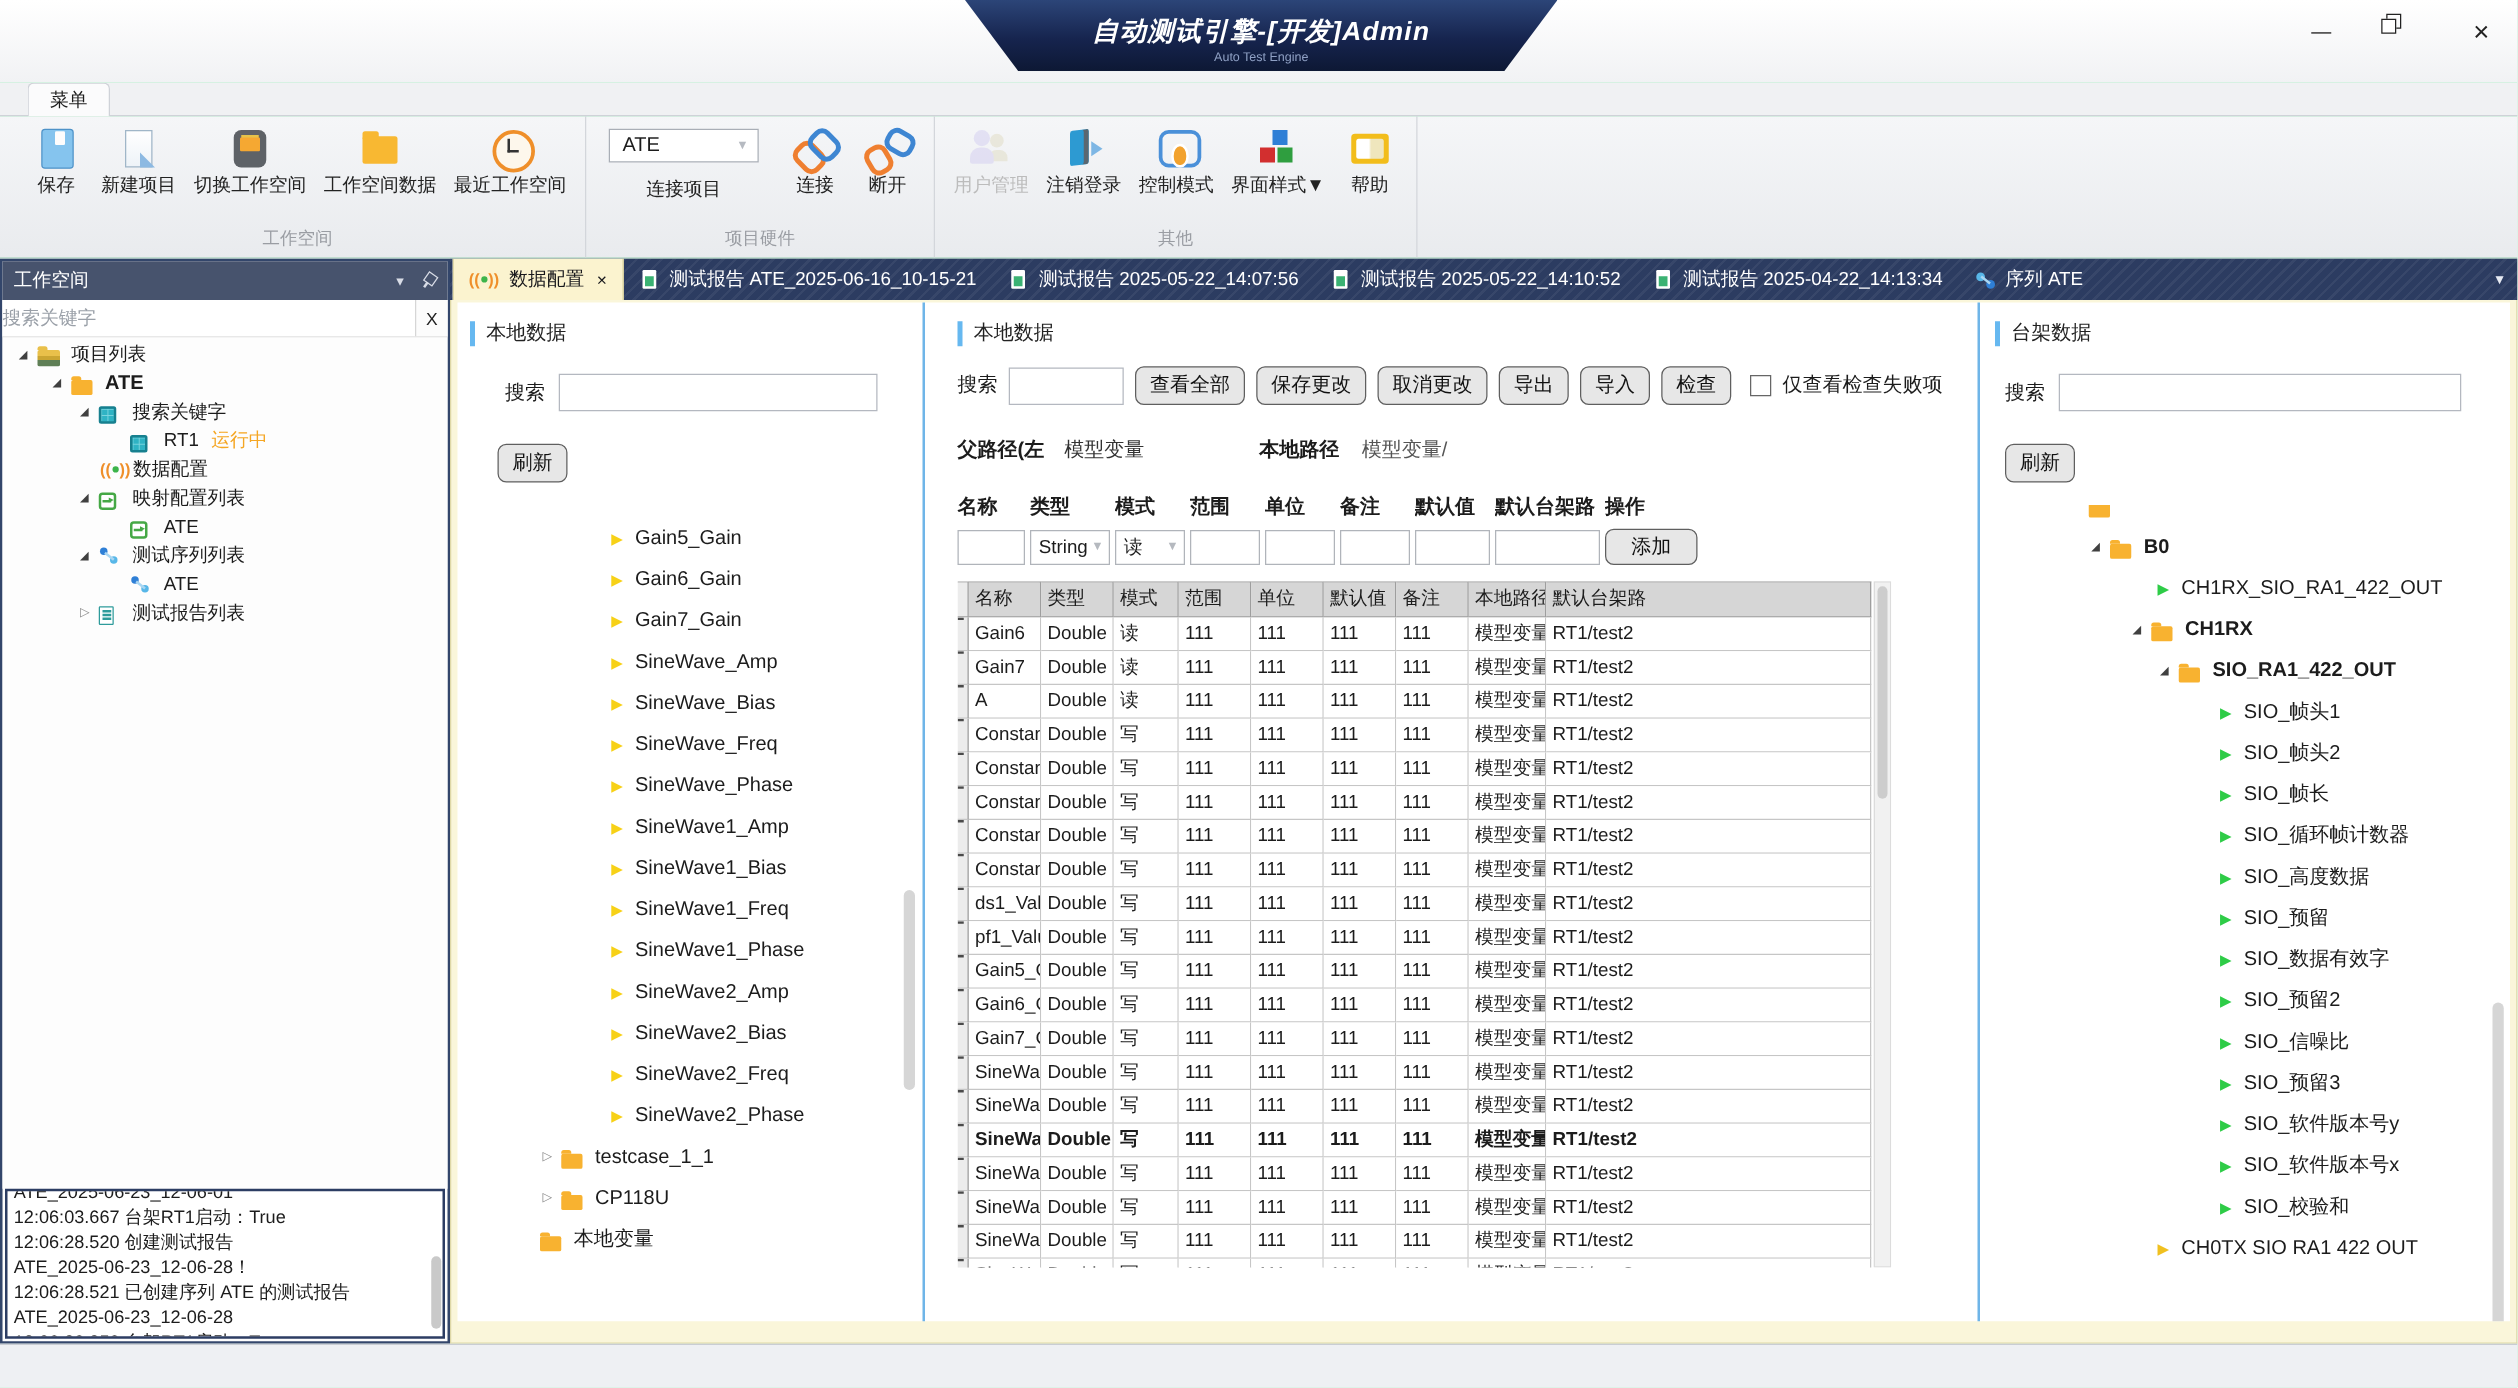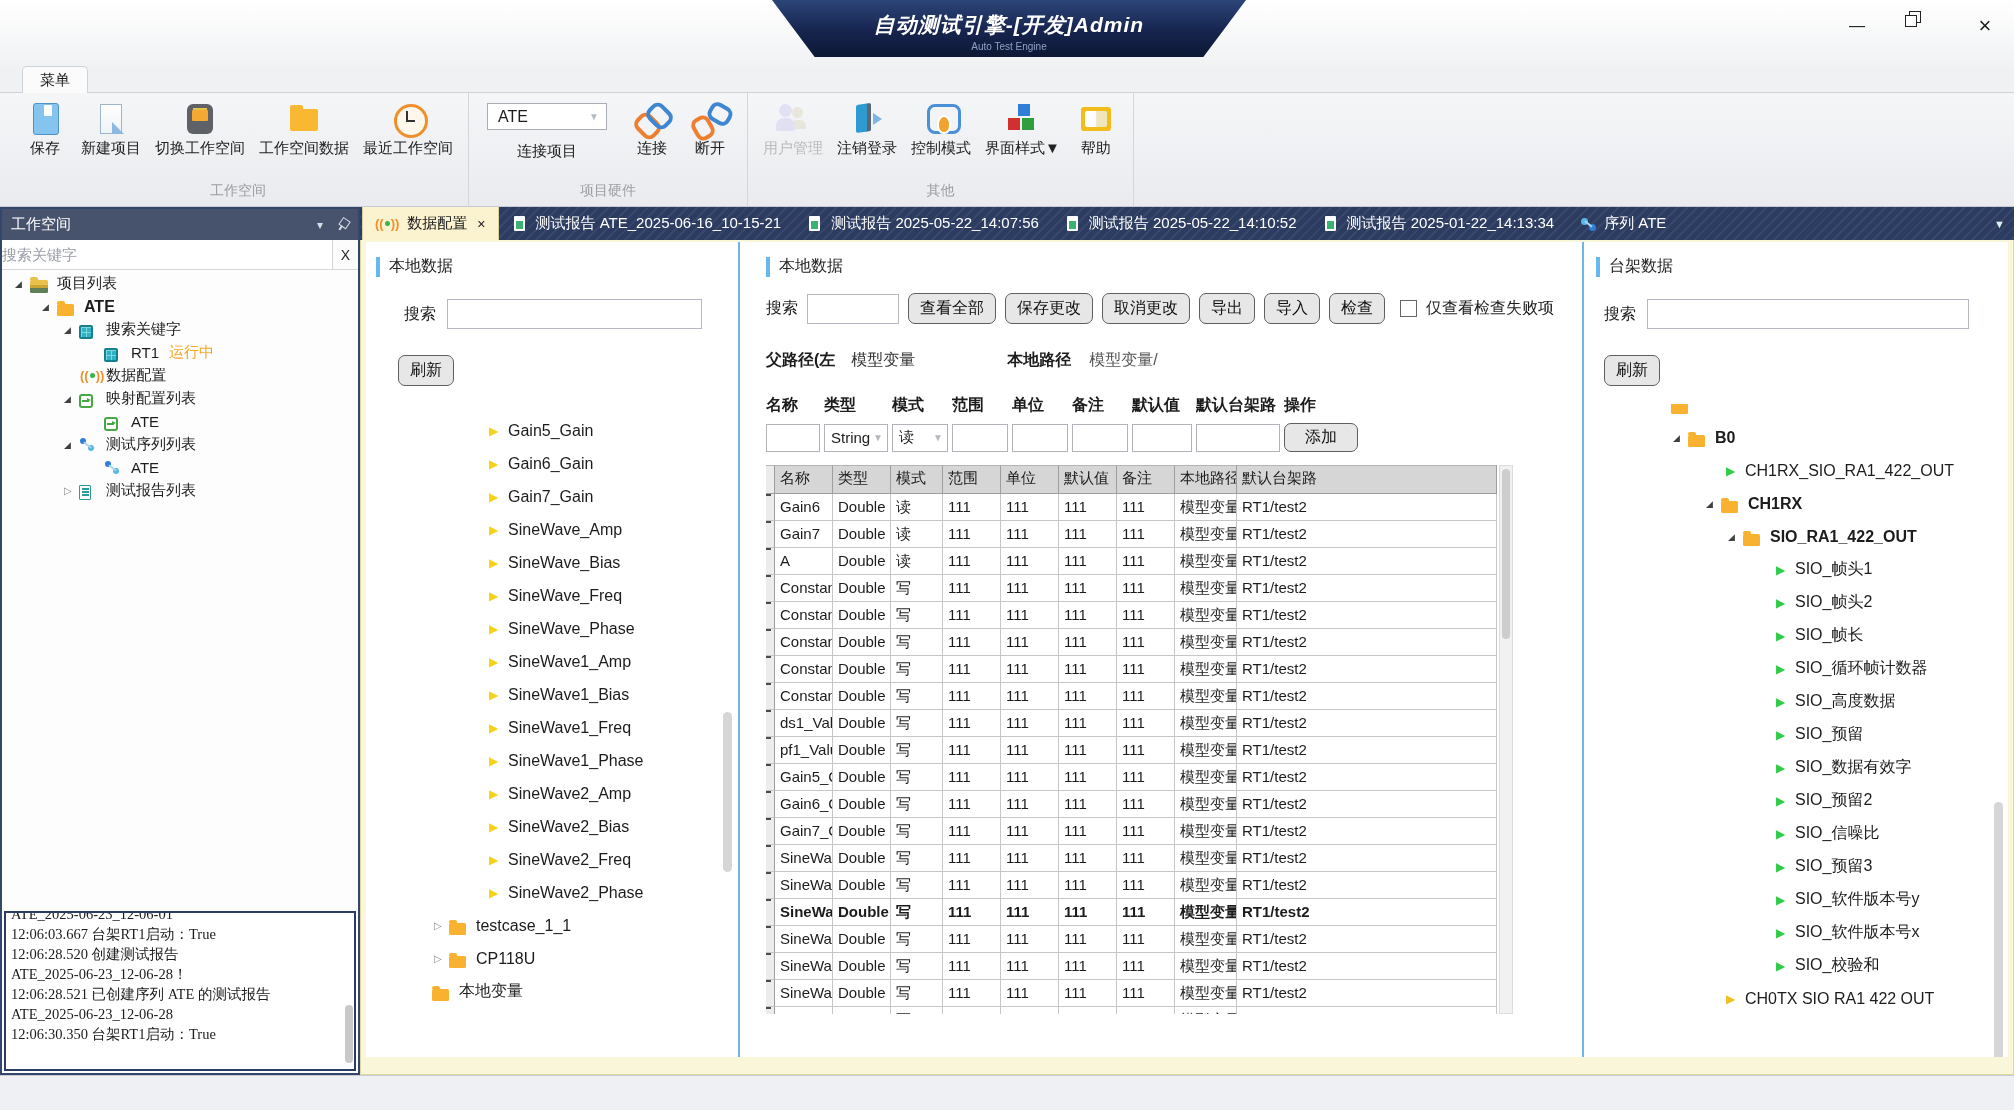--- a/index.html
+++ b/index.html
@@ -79,22 +79,22 @@
 .ws-pin { position:relative; width:12px; height:15px; margin-left:14px; transform:rotate(35deg); }
 .ws-pin::before { content:""; position:absolute; left:2px; top:1px; width:7px; height:7px; border:1.5px solid #d8dce6; }
 .ws-pin::after { content:""; position:absolute; left:5px; top:9px; width:1.5px; height:5px; background:#d8dce6; }
 .ws-search { height:30px; display:flex; border-bottom:1px solid #d8d8d8; background:#fff; flex:none; }
 .ws-search input { flex:1; border:none; outline:none; text-align:left; font-size:15px; color:#333; font-family:inherit; }
 .ws-search input::placeholder { color:#9aa0a8; }
 .ws-clear { width:26px; display:flex; align-items:center; justify-content:center; border-left:1px solid #d6d6d6; font-size:14px; color:#222; background:#fcfcfc; }
 .ws-tree { flex:1; padding-top:2px; overflow:hidden; background:#fdfdfd; }
 #ws-tree .trow { height:23px; font-size:15px; }
 #ws-tree .trow .tlbl.b { font-size:16px; }
-.ws-log { height:160px; margin:0 2px 2px; border:2px solid #2c3d63; background:#fff; flex:none;
-  font-family:Liberation Serif, serif; font-size:14.5px; line-height:20px;
+.ws-log { height:120px; margin:0 2px 2px; border:2px solid #2c3d63; background:#fff; flex:none;
+  font-family:Liberation Sans, sans-serif; font-size:14.5px; line-height:20px;
   padding:1px 5px; overflow:hidden; position:relative; }
 .ws-log .logline { white-space:nowrap; }
 .ws-log .logline.clip { margin-top:-10px; }
 .log-thumb { position:absolute; right:1px; bottom:6px; width:8px; height:58px; background:#c9c9c9; border-radius:4px; }
 
 
 .content { flex:1; display:flex; flex-direction:column; min-width:0; }
 .tabstrip { height:33px; flex:none; position:relative; display:flex; align-items:stretch; padding-left:2px;
   background:#2c3c61;
   background-image:repeating-linear-gradient(135deg, rgba(255,255,255,.055) 0 2px, transparent 2px 7px); }
@@ -406,21 +406,21 @@
           <div class="tab">
             <span class="t-ic report-icon"></span>
             <span>测试报告 2025-05-22_14:07:56</span>
           </div>
           <div class="tab">
             <span class="t-ic report-icon"></span>
             <span>测试报告 2025-05-22_14:10:52</span>
           </div>
           <div class="tab">
             <span class="t-ic report-icon"></span>
-            <span>测试报告 2025-01-22_14:13:34</span>
+            <span>测试报告 2025-04-22_14:13:34</span>
           </div>
           <div class="tab">
             <span class="t-ic sequence-icon"></span>
             <span>序列 ATE</span>
           </div>
           <span class="tab-overflow">▼</span>
         </div>
       <div class="page">
         <div class="page-inner">
 

